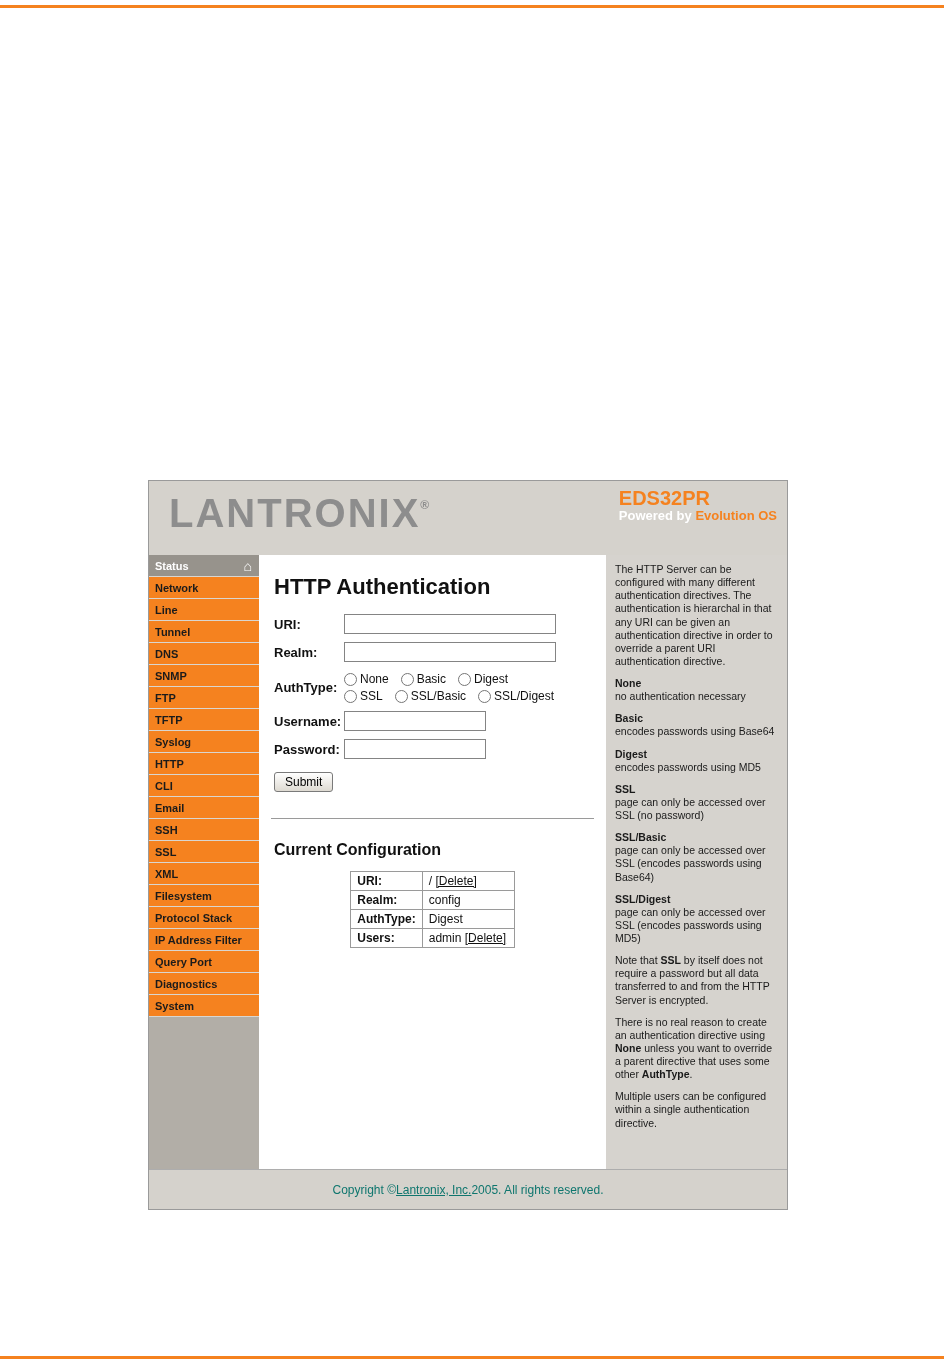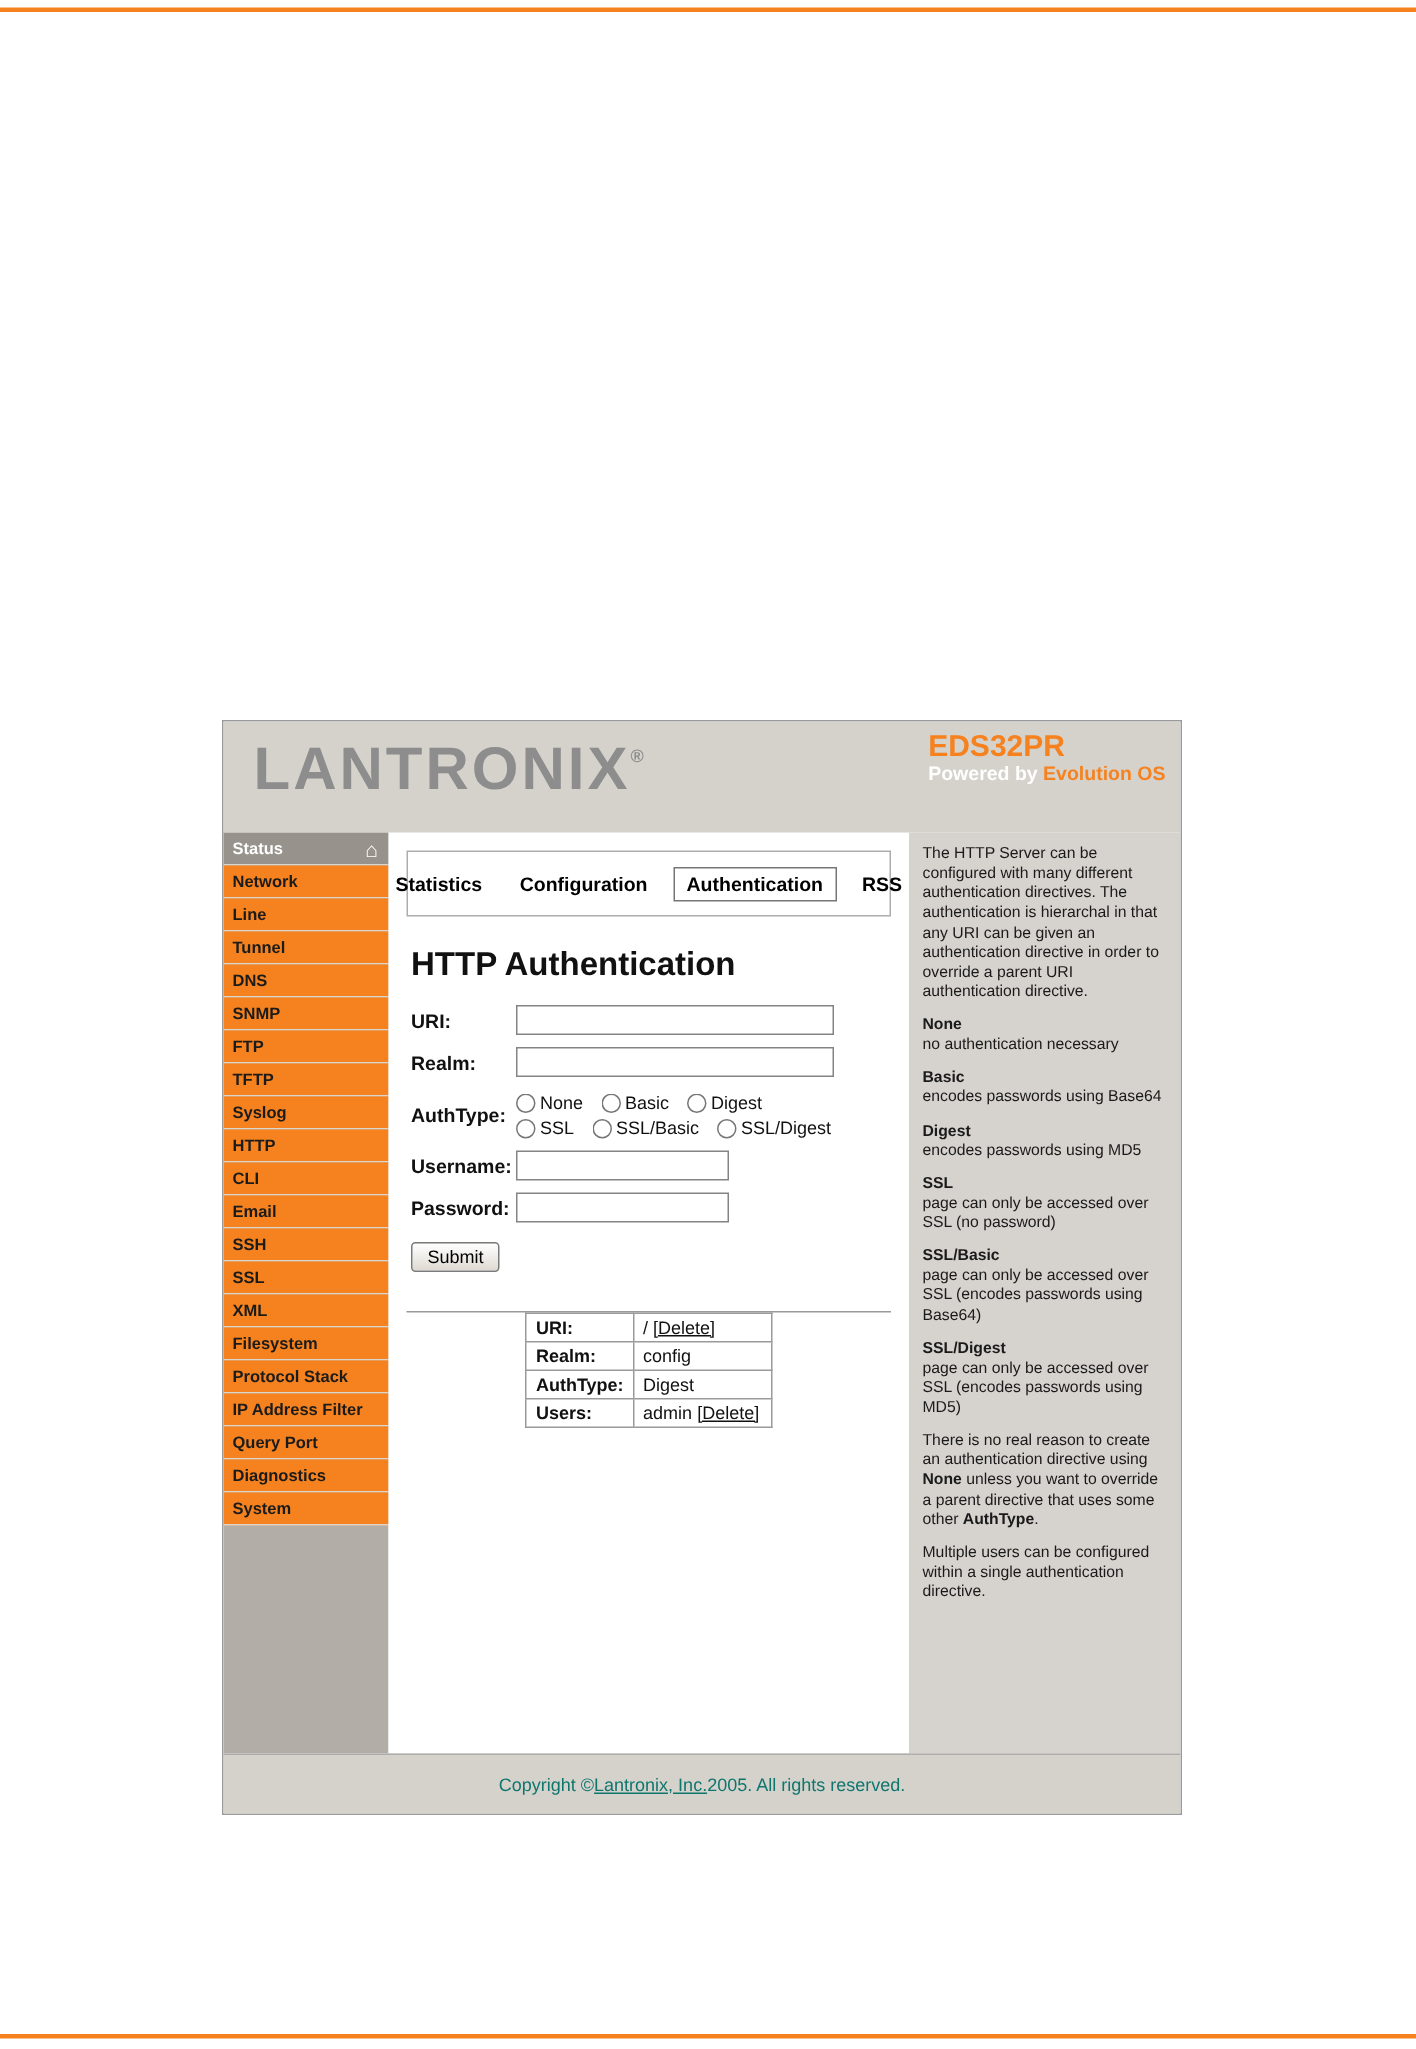--- a/index.html
+++ b/index.html
@@ -197,26 +197,20 @@
         <div class="menu-item">
           <span>Diagnostics</span>
         </div>
         <div class="menu-item">
           <span>System</span>
         </div>
       </div>
 
     <div class="main">
 
-      <div class="tabbox">
-          <span class="tab">Statistics</span>
-          <span class="tab">Configuration</span>
-          <span class="tab selected">Authentication</span>
-          <span class="tab">RSS</span>
-        </div>
 
       <div class="page-title">HTTP Authentication</div>
 
       <div class="frow">
         <span class="flabel">URI:</span>
         <input class="txt w212" type="text" value="" style="">
       </div>
 
       <div class="frow">
         <span class="flabel">Realm:</span>
@@ -264,20 +258,21 @@
 
       <div class="frow">
         <span class="flabel">Password:</span>
         <input class="txt w142" type="password" value="" style="">
       </div>
 
       <button class="submit-btn">Submit</button>
 
       <div class="divider"></div>
 
+      <div class="section-title">Current Configuration</div>
 
       <table class="cfg">
         <tbody>
             <tr>
               <td class="cfg-label">URI:</td>
               <td class="cfg-value"><span>/ </span><span class="del-link">[Delete]</span></td>
             </tr>
             <tr>
               <td class="cfg-label">Realm:</td>
               <td class="cfg-value"><span>config</span></td>
@@ -296,20 +291,21 @@
     </div>
 
     <div class="help">
         <p><span>The HTTP Server can be configured with many different authentication directives. The authentication is hierarchal in that any URI can be given an authentication directive in order to override a parent URI authentication directive.</span></p>
         <p class="term-block"><span class="term">None</span><br><span>no authentication necessary</span></p>
         <p class="term-block"><span class="term">Basic</span><br><span>encodes passwords using Base64</span></p>
         <p class="term-block"><span class="term">Digest</span><br><span>encodes passwords using MD5</span></p>
         <p class="term-block"><span class="term">SSL</span><br><span>page can only be accessed over SSL (no password)</span></p>
         <p class="term-block"><span class="term">SSL/Basic</span><br><span>page can only be accessed over SSL (encodes passwords using Base64)</span></p>
         <p class="term-block"><span class="term">SSL/Digest</span><br><span>page can only be accessed over SSL (encodes passwords using MD5)</span></p>
+        <p><span>Note that </span><b>SSL</b><span> by itself does not require a password but all data transferred to and from the HTTP Server is encrypted.</span></p>
         <p><span>There is no real reason to create an authentication directive using </span><b>None</b><span> unless you want to override a parent directive that uses some other </span><b>AuthType</b><span>.</span></p>
         <p><span>Multiple users can be configured within a single authentication directive.</span></p>
       </div>
 
   </div>
 
   <div class="ftr">
     <span>Copyright © </span>
     <span class="link">Lantronix, Inc.</span>
     <span> 2005. All rights reserved.</span>

